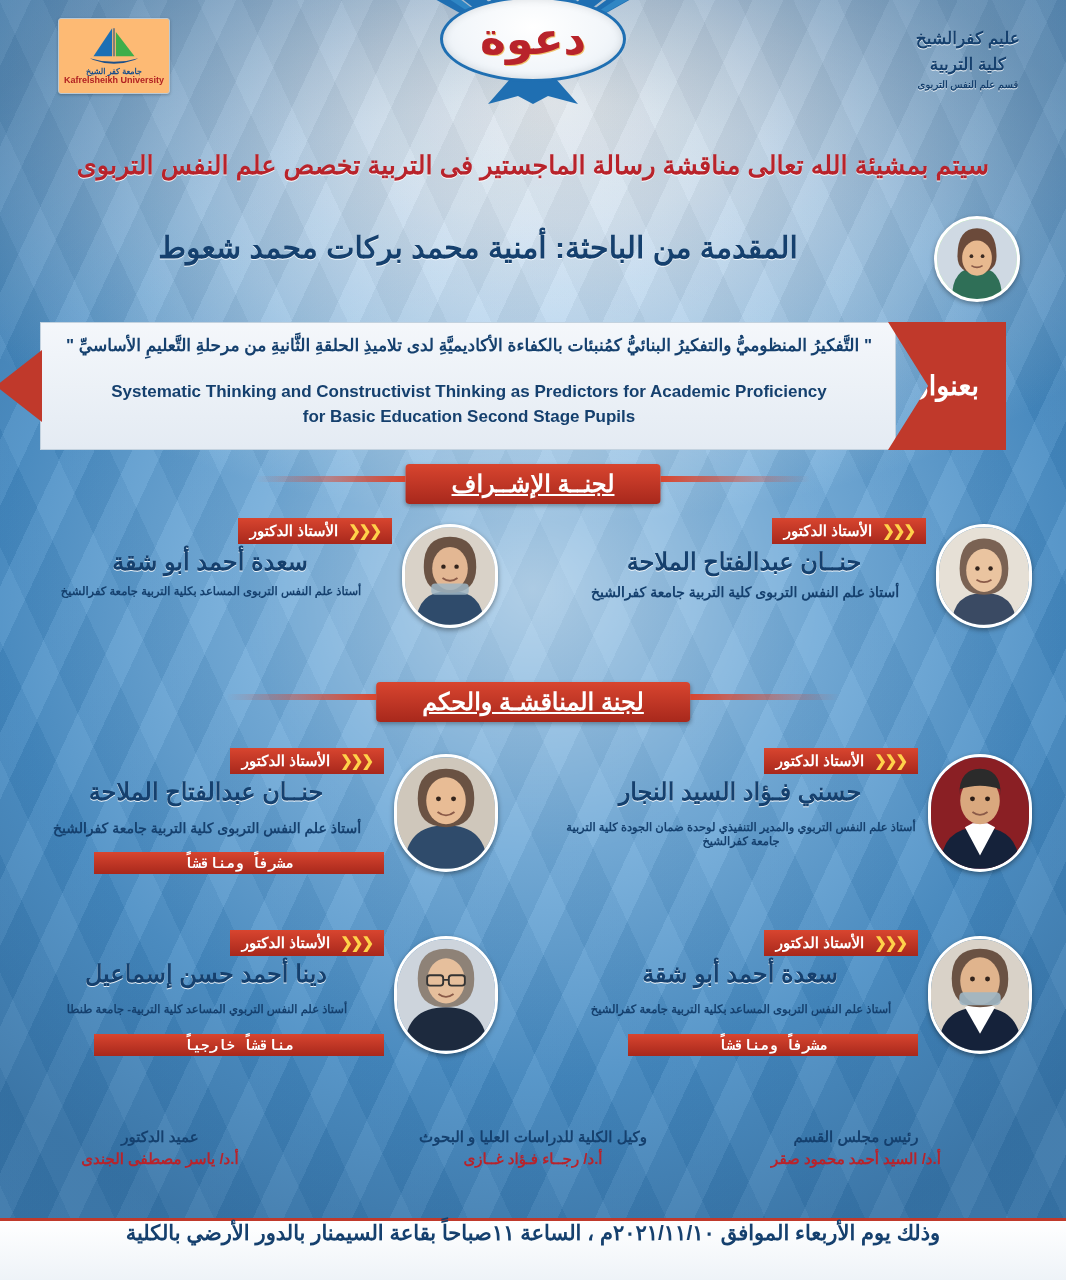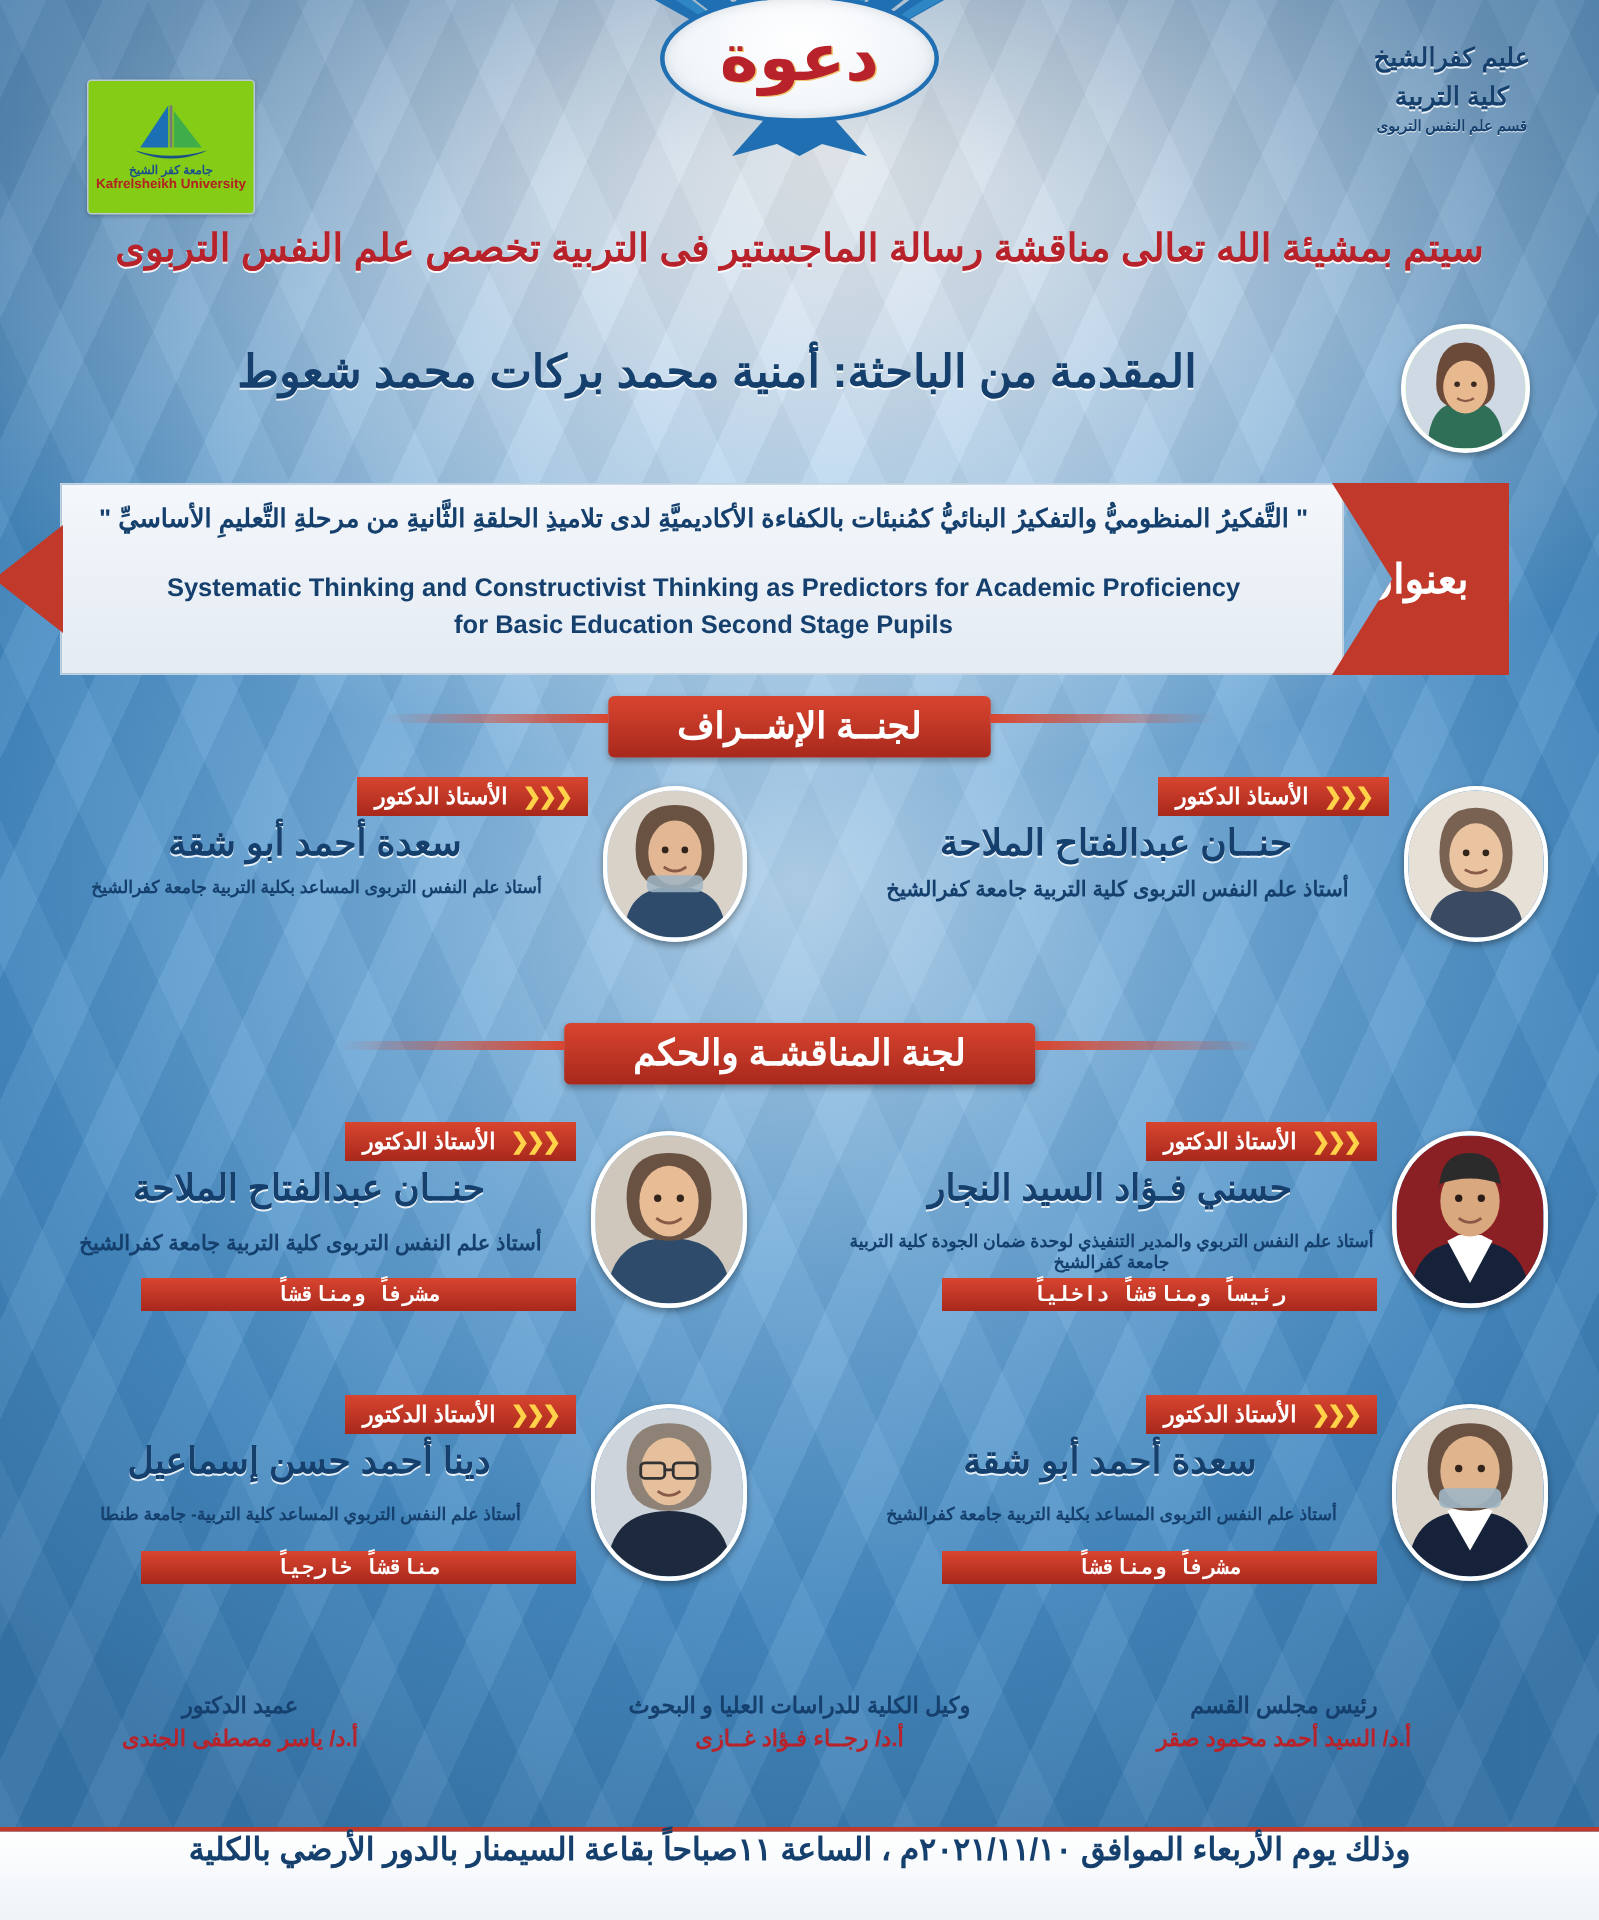--- a/index.html
+++ b/index.html
@@ -23,25 +23,24 @@
     pointer-events: none;
   }
   .vignette {
     position: absolute; inset: 0;
     background: radial-gradient(ellipse 760px 700px at 50% 46%, rgba(255,255,255,0.55) 0%, rgba(255,255,255,0.18) 38%, rgba(10,60,105,0.10) 70%, rgba(8,48,88,0.30) 100%);
     pointer-events: none;
   }
   .content { position: relative; width: 1066px; height: 1280px; }
   .logo-card {
     position: absolute; top: 18px; left: 58px;
-    width: 112px; height: 90px; background: #84cc16;
+    width: 112px; height: 76px; background: #fdba74;
     border: 1px solid #b9c9d6; border-radius: 3px;
     display: flex; flex-direction: column; align-items: center; justify-content: center;
     box-shadow: 0 1px 3px rgba(0,0,0,0.25);
-    margin-top: 35px;
   }
   .logo-sail { width: 56px; height: 40px; position: relative; }
   .logo-k {
     font-size: 9px; color: #b22222; font-weight: bold; margin-top: 2px; text-align: center; line-height: 1.05;
   }
   .logo-k .ar { color:#1b4f8a; font-size:8px; display:block; }
 
   .uni-block {
     position: absolute; top: 26px; right: 46px; text-align: center;
     color: #15406e; font-weight: bold; line-height: 1.5; font-size: 17px;
@@ -118,20 +117,21 @@
     direction: ltr;
   }
 
   
   .section-head {
     position: absolute; left: 50%; transform: translateX(-50%);
     background: linear-gradient(180deg,#d8452f 0%, #a8281c 100%);
     color: #fff; font-weight: bold; font-size: 24px;
     padding: 6px 46px; border-radius: 4px;
     box-shadow: 0 2px 4px rgba(0,0,0,0.3);
+    text-decoration: underline;
   }
   .section-head::before, .section-head::after {
     content: ""; position: absolute; top: 12px; width: 150px; height: 6px;
     background: linear-gradient(90deg, rgba(216,69,47,0.0), #d8452f);
   }
   .section-head::before { right: 100%; }
   .section-head::after { left: 100%; transform: scaleX(-1); }
 
   
   .person { position: absolute; width: 480px; height: 118px; }
@@ -319,21 +319,20 @@
         <circle cx="60" cy="44" r="2.6" fill="#2a1c16"></circle>
         <path d="M44 58 Q52 64 60 58" stroke="#8a5a48" stroke-width="2" fill="none"></path>
       </svg>
     </div>
     <div class="tag" style="right:120px;">
       <span class="chev">❮❮❮</span>
       <span>الأستاذ الدكتور</span>
     </div>
     <div class="name" style="right:120px;">حسني فـؤاد السيد النجار</div>
     <div class="aff small" style="right:116px; top:72px;">أستاذ علم النفس التربوي والمدير التنفيذي لوحدة ضمان الجودة كلية التربية  جامعة كفرالشيخ</div>
-    <div class="role" style="right:120px; top:104px; left:70px;">رئيساً ومناقشاً داخلياً</div>
   </div>
 
   <div class="person" style="top:748px; left:24px; height:148px;">
     <div class="photo" style="width:104px;height:118px;">
       <svg class="face" viewBox="0 0 104 118">
         <rect width="104" height="118" fill="#cfc7bb"></rect>
         <path d="M8 118 Q8 72 52 72 Q96 72 96 118 Z" fill="#2f4b6b"></path>
         <path d="M22 44 Q22 12 52 12 Q82 12 82 44 Q82 74 52 74 Q22 74 22 44 Z" fill="#6a5243"></path>
         <ellipse cx="52" cy="46" rx="21" ry="25" fill="#e8bc95"></ellipse>
         <circle cx="44" cy="44" r="2.6" fill="#33241c"></circle>

